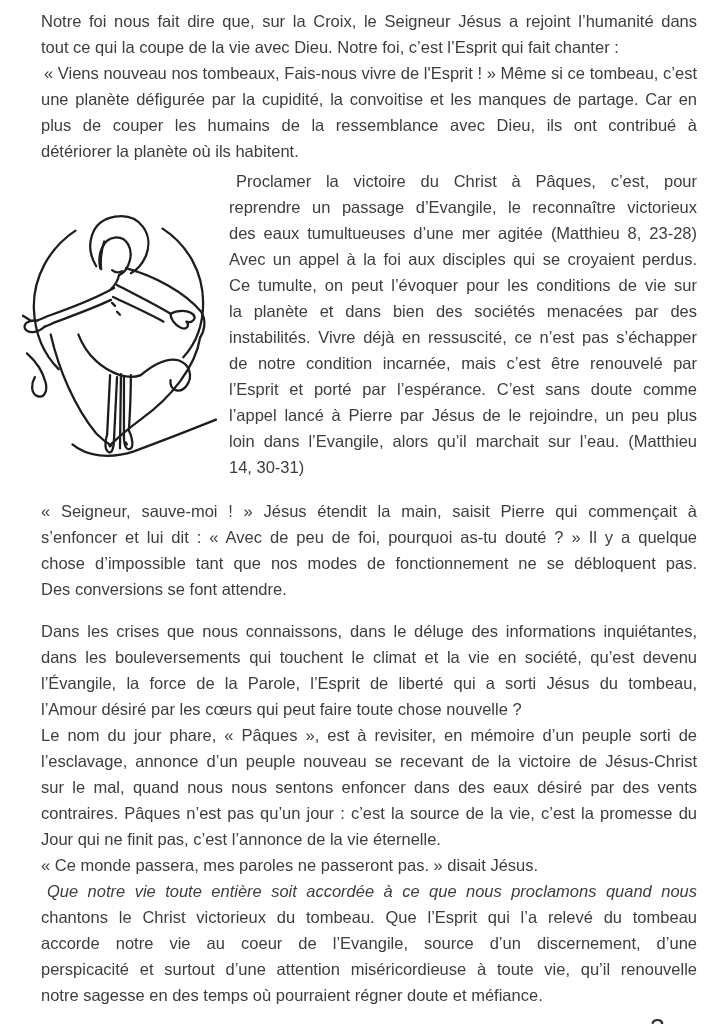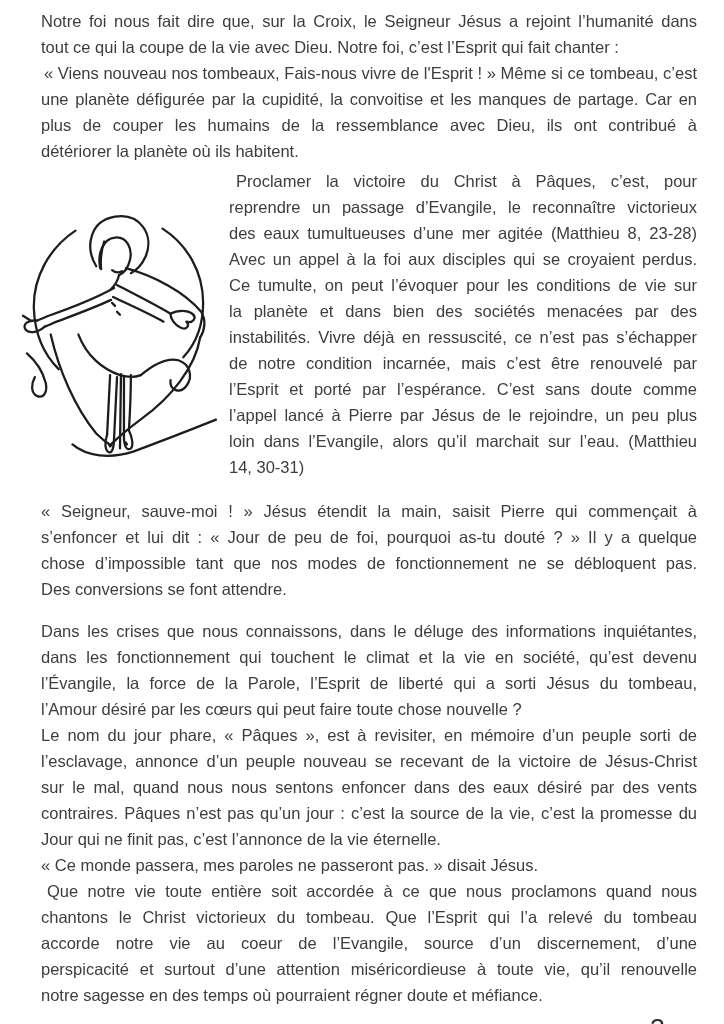--- a/index.html
+++ b/index.html
@@ -20,21 +20,21 @@
     line-height: 26px;
     color: #3d3d3d;
   }
   .block { margin: 0; }
   .line {
     text-align: justify;
     text-align-last: justify;
   }
   .block .line:last-child { text-align-last: left; }
   .indent-3 .line:first-child { text-indent: 3px; }
-  .indent-6 .line:first-child { text-indent: 6px; }
+  .indent-6 .line:first-child { text-indent: 6px; font-style: italic; }
   .indent-7 .line:first-child { text-indent: 7px; }
   .sec-illustrated { margin-top: 4px; }
   .figure-float {
     float: left;
     width: 196px;
     margin: 0 12px 0 -20px;
   }
   .figure-float svg {
     display: block;
     margin-top: 40px;
@@ -113,27 +113,27 @@
         <div class="line">de notre condition incarnée, mais c’est être renouvelé par</div>
         <div class="line">l’Esprit et porté par l’espérance. C’est sans doute comme</div>
         <div class="line">l’appel lancé à Pierre par Jésus de le rejoindre, un peu plus</div>
         <div class="line">loin dans l’Evangile, alors qu’il marchait sur l’eau. (Matthieu</div>
         <div class="line">14, 30-31)</div>
       </div>
   </div>
 
   <div class="block after-figure">
       <div class="line">« Seigneur, sauve-moi ! » Jésus étendit la main, saisit Pierre qui commençait à</div>
-      <div class="line">s’enfoncer et lui dit : « Jour de peu de foi, pourquoi as-tu douté ? » Il y a quelque</div>
+      <div class="line">s’enfoncer et lui dit : « Avec de peu de foi, pourquoi as-tu douté ? » Il y a quelque</div>
       <div class="line">chose d’impossible tant que nos modes de fonctionnement ne se débloquent pas.</div>
       <div class="line">Des conversions se font attendre.</div>
     </div>
   <div class="block gap-sm">
       <div class="line">Dans les crises que nous connaissons, dans le déluge des informations inquiétantes,</div>
-      <div class="line">dans les fonctionnement qui touchent le climat et la vie en société, qu’est devenu</div>
+      <div class="line">dans les bouleversements qui touchent le climat et la vie en société, qu’est devenu</div>
       <div class="line">l’Évangile, la force de la Parole, l’Esprit de liberté qui a sorti Jésus du tombeau,</div>
       <div class="line">l’Amour désiré par les cœurs qui peut faire toute chose nouvelle ?</div>
     </div>
   <div class="block">
       <div class="line">Le nom du jour phare, « Pâques », est à revisiter, en mémoire d’un peuple sorti de</div>
       <div class="line">l’esclavage, annonce d’un peuple nouveau se recevant de la victoire de Jésus-Christ</div>
       <div class="line">sur le mal, quand nous nous sentons enfoncer dans des eaux désiré par des vents</div>
       <div class="line">contraires. Pâques n’est pas qu’un jour : c’est la source de la vie, c’est la promesse du</div>
       <div class="line">Jour qui ne finit pas, c’est l’annonce de la vie éternelle.</div>
     </div>

